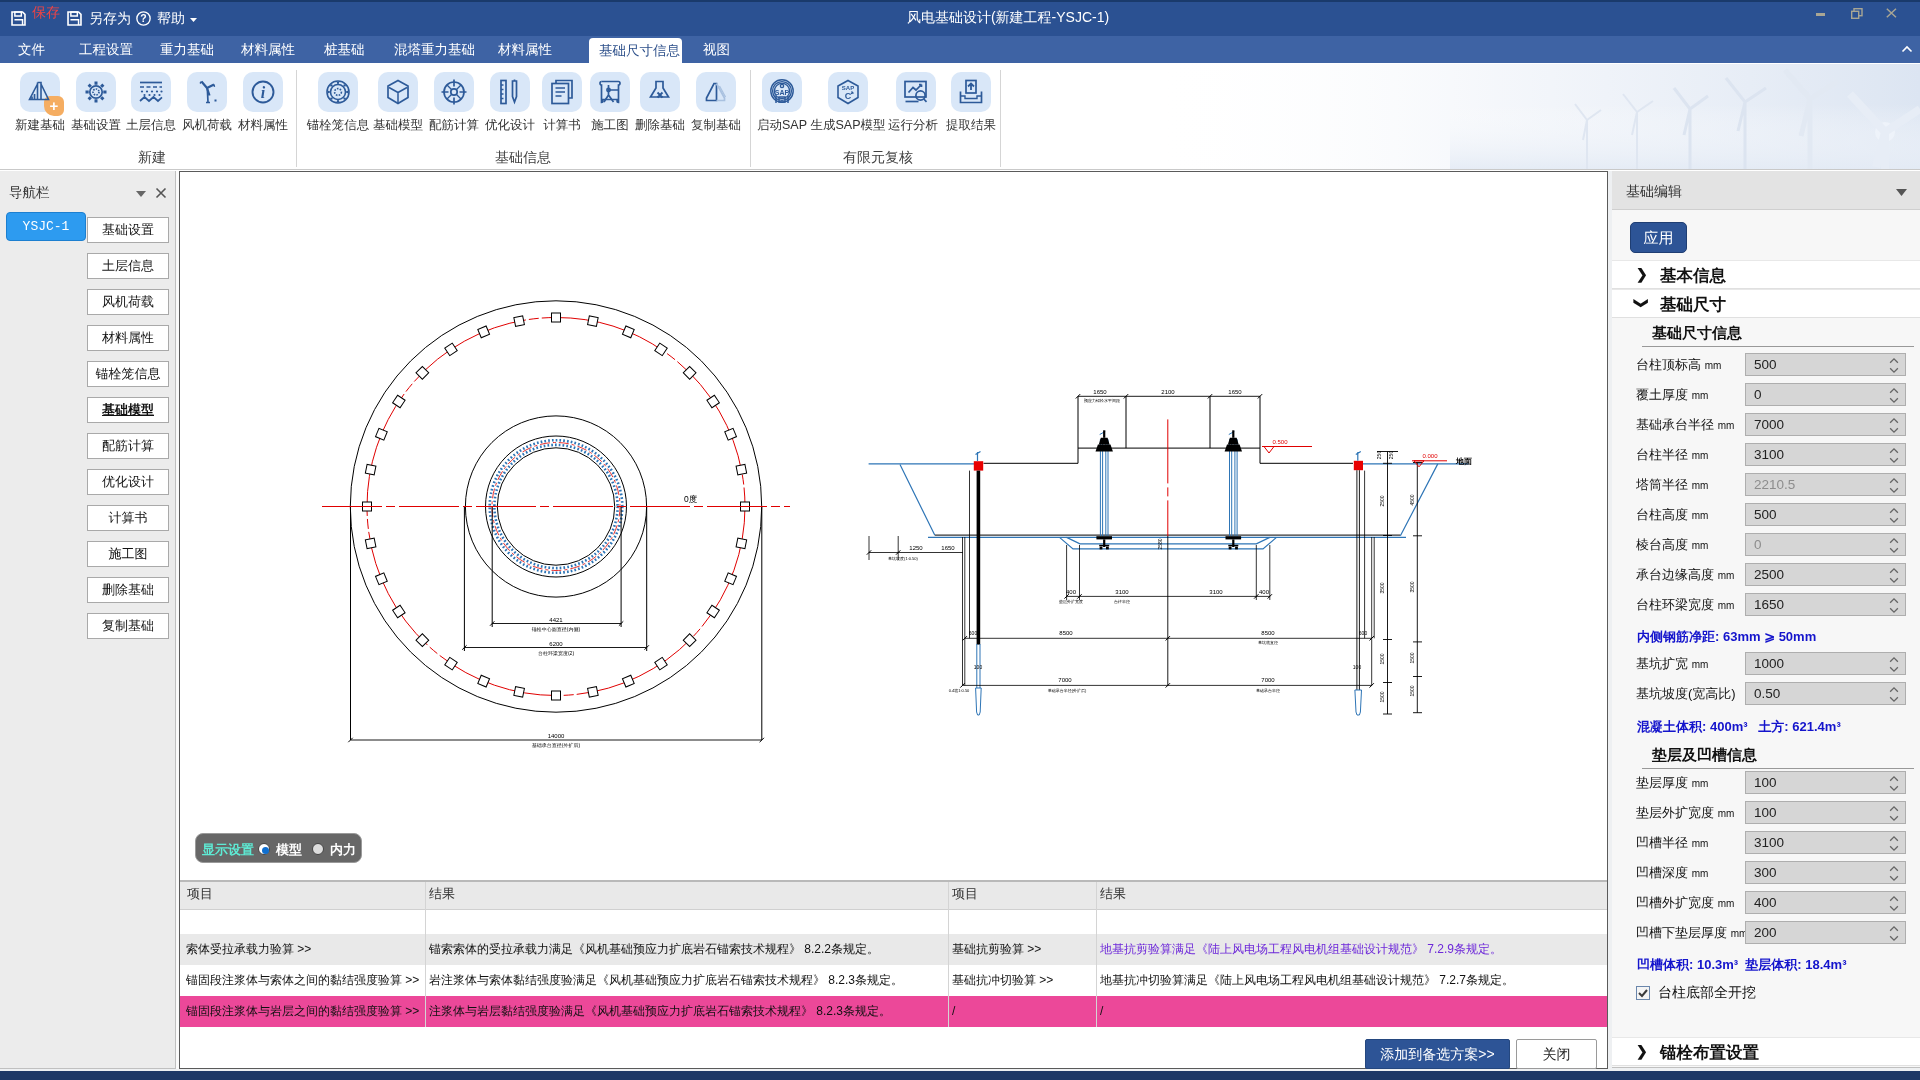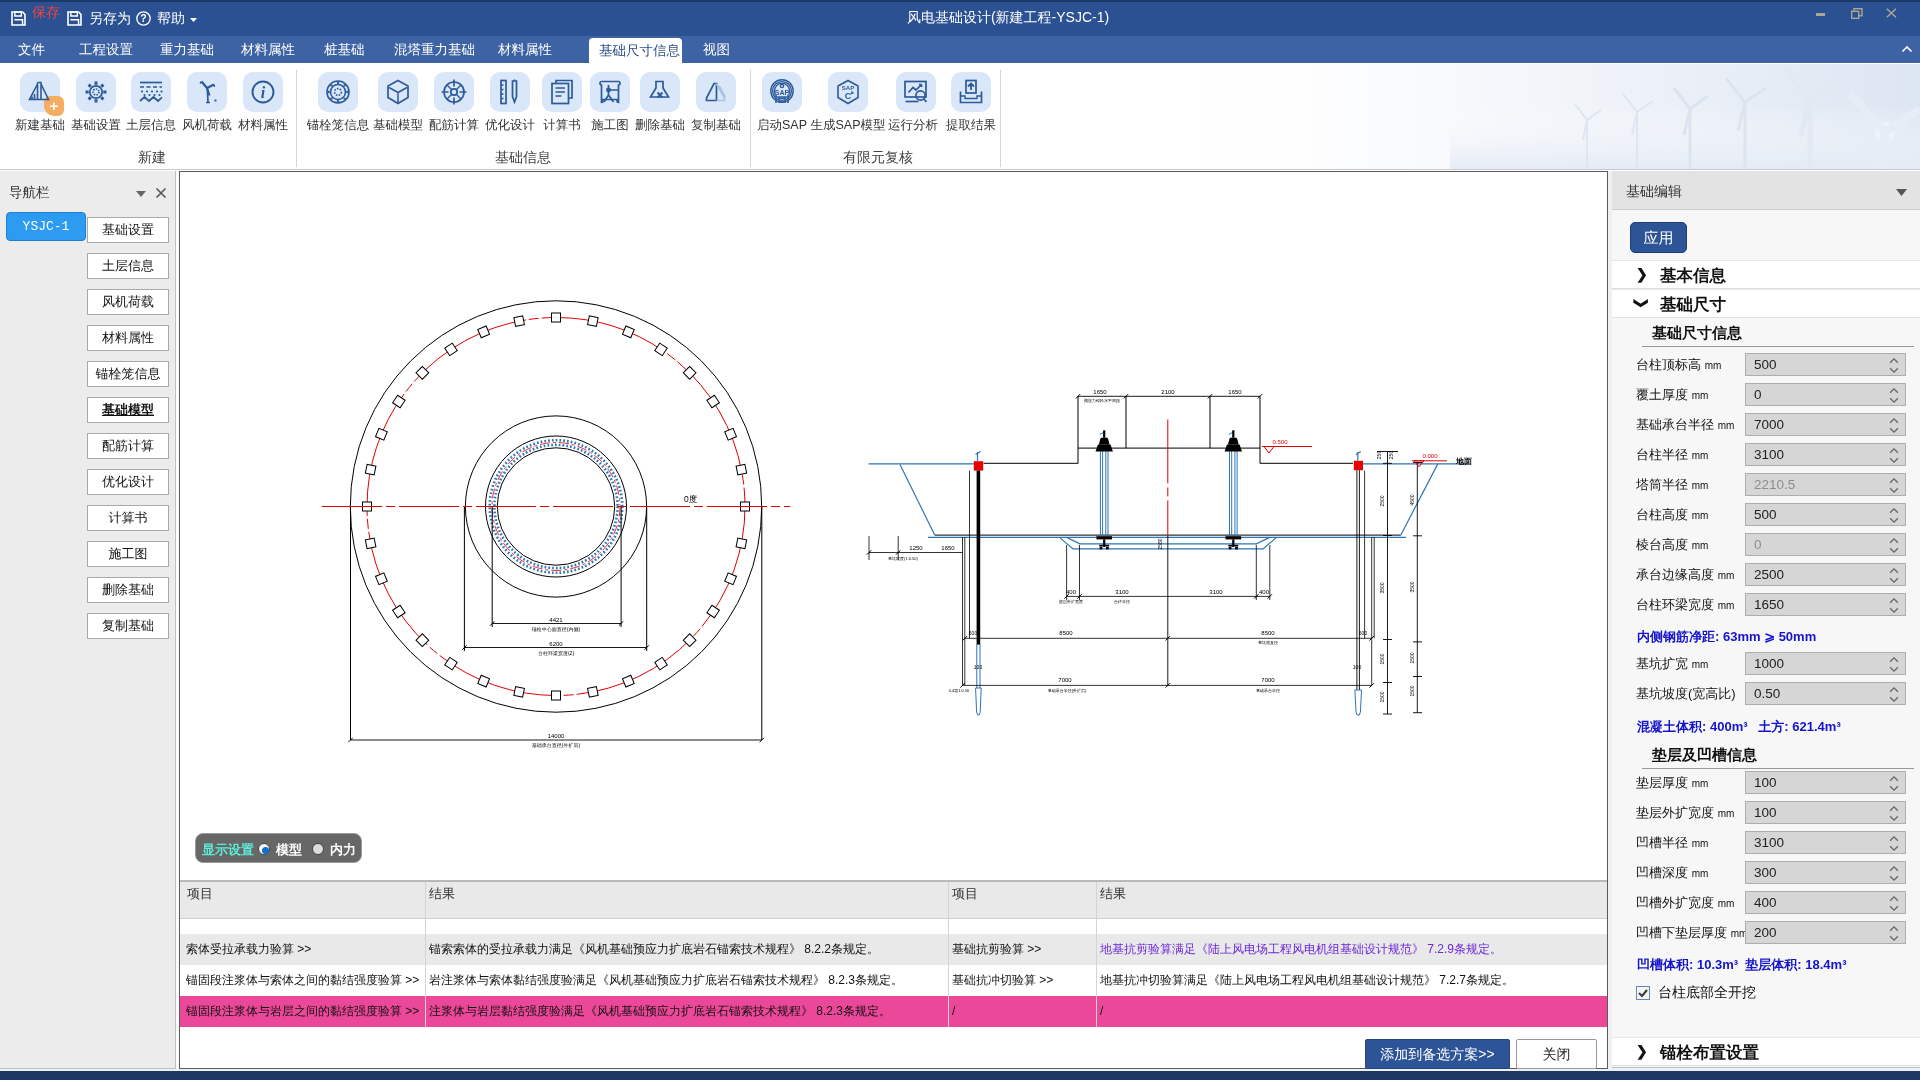--- a/index.html
+++ b/index.html
@@ -490,21 +490,21 @@
  <div class="abs" style="left:15px;top:661px;width:167px;height:30px;background:#676767;border:1px solid #9a9a9a;border-radius:8px">
   <div class="abs" style="left:6px;top:7px;color:#5eead4;font-size:13px;font-weight:bold">显示设置</div>
   <div class="abs" style="left:62px;top:9px;width:12px;height:12px;border-radius:50%;background:#fff;border:1px solid #444"></div>
   <div class="abs" style="left:65.5px;top:12.5px;width:7px;height:7px;border-radius:50%;background:#0f6fd0"></div>
   <div class="abs" style="left:80px;top:7px;color:#fff;font-size:13px;font-weight:bold">模型</div>
   <div class="abs" style="left:116px;top:9px;width:12px;height:12px;border-radius:50%;background:#ddd;border:1px solid #444"></div>
   <div class="abs" style="left:134px;top:7px;color:#fff;font-size:13px;font-weight:bold">内力</div>
  </div>
 
  <div class="abs" style="left:0;top:708px;width:1427px;height:2px;background:#b9b9b9"></div>
- <div class="abs" style="left:0;top:710px;width:1427px;height:37px;background:#e9e9e9;border-bottom:1px solid #d0d0d0">
+ <div class="abs" style="left:0;top:710px;width:1427px;height:28px;background:#e9e9e9;border-bottom:1px solid #d0d0d0">
   <div class="abs" style="left:7px;top:2.5px;font-size:13px;color:#333">项目</div>
   <div class="abs" style="left:249px;top:2.5px;font-size:13px;color:#333">结果</div>
   <div class="abs" style="left:772px;top:2.5px;font-size:13px;color:#333">项目</div>
   <div class="abs" style="left:920px;top:2.5px;font-size:13px;color:#333">结果</div>
  </div>
  <div class="abs" style="left:0;top:762px;width:1427px;height:31px;background:#e9e9e9">
   <div class="abs" style="left:6px;top:0;font-size:12px;color:#111;line-height:31px">索体受拉承载力验算 &gt;&gt;</div>
   <div class="abs" style="left:249px;top:0;font-size:12px;color:#111;line-height:31px">锚索索体的受拉承载力满足《风机基础预应力扩底岩石锚索技术规程》 8.2.2条规定。</div>
   <div class="abs" style="left:772px;top:0;font-size:12px;color:#111;line-height:31px">基础抗剪验算 &gt;&gt;</div>
   <div class="abs" style="left:920px;top:0;font-size:12px;color:#6d28d9;line-height:31px">地基抗剪验算满足《陆上风电场工程风电机组基础设计规范》 7.2.9条规定。</div>

